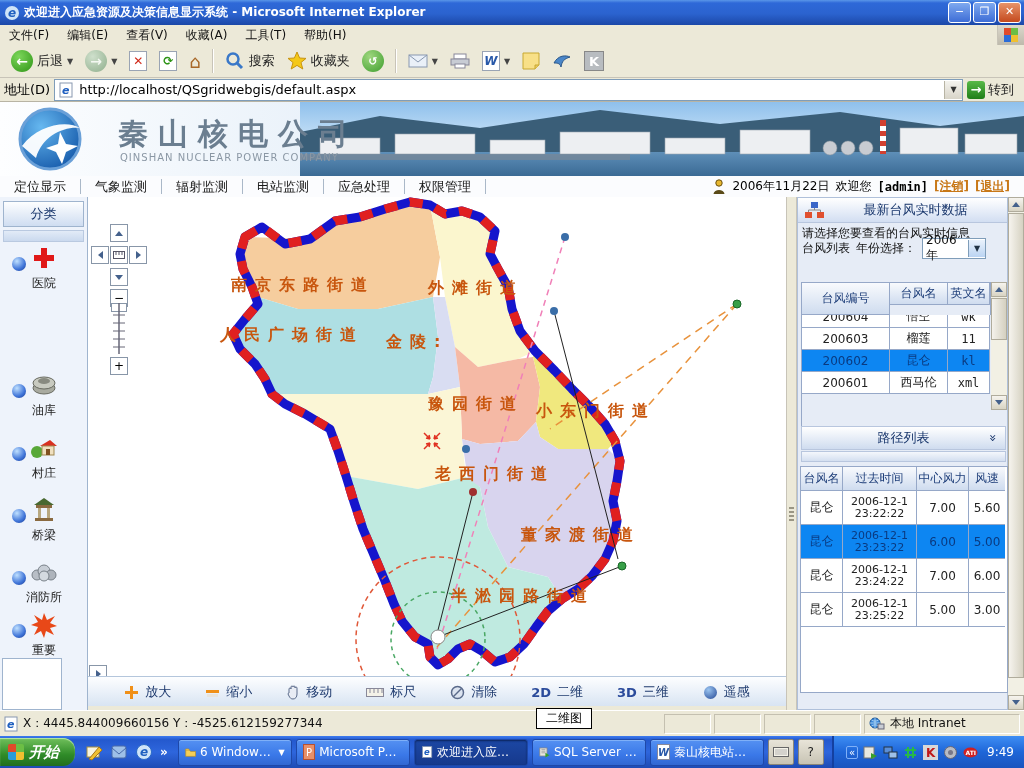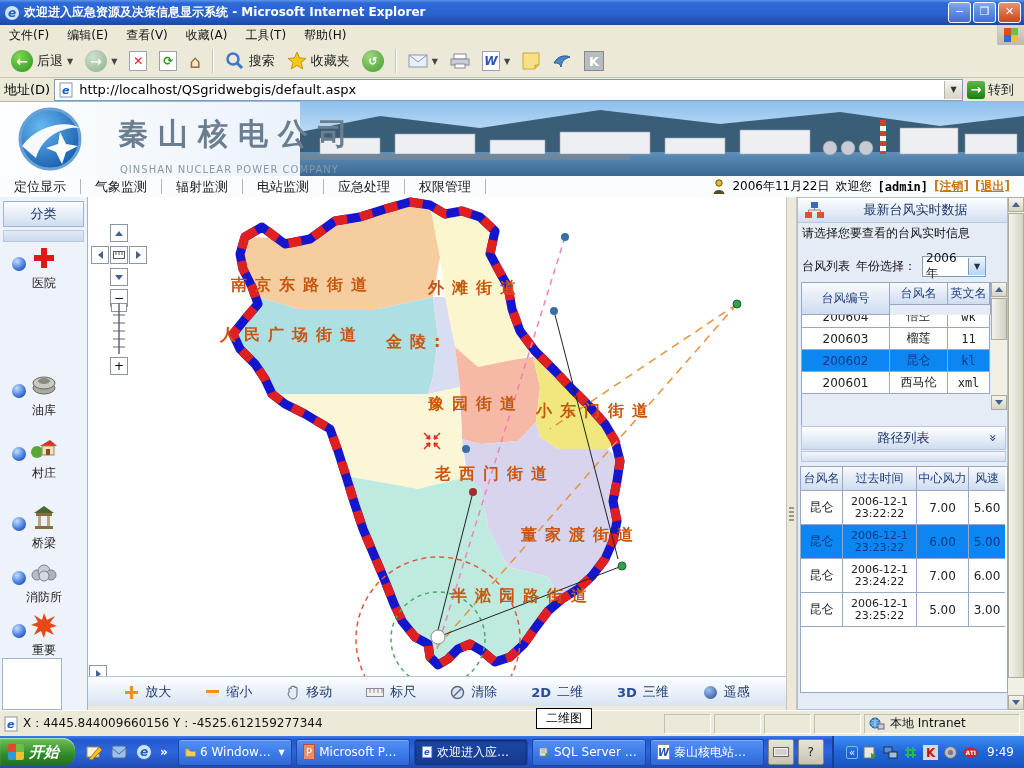--- a/index.html
+++ b/index.html
@@ -42,21 +42,21 @@
   .addrinput{flex:1;height:20px;border:1px solid #7F9DB9;background:#fff;display:flex;align-items:center;}
   .addrinput input{border:0;outline:0;flex:1;font-size:13px;font-family:inherit;height:16px;}
   .addr-dd{width:17px;height:18px;background:linear-gradient(180deg,#F4F3EE,#D8D4C8);
     border-left:1px solid #B8B4A4;text-align:center;font-size:8px;line-height:18px;color:#333;}
   .gobtn{display:flex;align-items:center;gap:3px;font-size:13px;color:#222;padding-right:6px;}
   .goarrow{width:18px;height:18px;background:linear-gradient(180deg,#58B948,#1F7E18);border-radius:3px;
     color:#fff;text-align:center;line-height:18px;font-weight:bold;}
   
   .banner{left:0;top:102px;width:1024px;height:74px;background:linear-gradient(90deg,#FDFEFF,#EAF2FA 30%,#DCE9F5);overflow:hidden;border-bottom:1px solid #9AB0C8;}
   .b-cn{position:absolute;left:118px;top:12px;font-size:30px;letter-spacing:10px;font-weight:bold;color:#6B7E90;}
-  .b-en{position:absolute;left:120px;top:50px;font-size:10px;letter-spacing:1px;color:#8A97A4;margin-top:12px;}
+  .b-en{position:absolute;left:120px;top:50px;font-size:10px;letter-spacing:1px;color:#8A97A4;}
   
   .navrow{left:0;top:176px;width:1024px;height:21px;background:#FBFCFE;border-bottom:1px solid #8FA6C0;display:flex;align-items:center;}
   .navtab{padding:0 14px;font-size:13px;color:#1A1A1A;border-right:1px solid #AAB8C8;height:15px;line-height:15px;}
   .navright{position:absolute;right:14px;top:0;height:21px;display:flex;align-items:center;gap:6px;font-size:12px;}
   .lnk{color:#C87818;text-decoration:underline;font-weight:bold;}
   .userb{font-family:"DejaVu Sans Mono","Liberation Mono",monospace;font-weight:bold;}
   
   .sidebar{left:0;top:197px;width:88px;height:513px;background:#EEF3FB;border-right:1px solid #9FB4CE;box-sizing:border-box;}
   .side-head{margin:4px 3px 0 3px;height:24px;background:linear-gradient(180deg,#FDFEFF,#CFDDF1);
     border:1px solid #9FB4CE;text-align:center;line-height:24px;font-size:13px;color:#17356B;}
@@ -82,21 +82,21 @@
   .vsplit{left:786px;top:197px;width:11px;height:513px;background:#ECE9D8;border-left:1px solid #C8C4B8;border-right:1px solid #C8C4B8;box-sizing:border-box;}
   .grip{position:absolute;left:2px;top:310px;width:5px;height:16px;
     background:repeating-linear-gradient(180deg,#9A9684 0 2px,transparent 2px 4px);}
   
   .panel{left:797px;top:197px;width:211px;height:513px;background:#E6ECF6;box-sizing:border-box;border:1px solid #AFC0DA;padding-left:29px;}
   .p-head{position:absolute;left:0;top:0;width:209px;height:24px;
     background:linear-gradient(180deg,#FFFFFF,#D2DEF2);border-bottom:1px solid #B8C6DE;
     font-size:13px;color:#17356B;display:flex;align-items:center;}
   .p-head .ttl{flex:1;text-align:center;}
   .p-sub{position:absolute;left:4px;top:27px;font-size:12px;color:#111;}
-  .p-ctl{position:absolute;left:4px;top:58px;width:200px;display:flex;align-items:center;gap:6px;font-size:12px;color:#111;}
+  .p-ctl{position:absolute;left:4px;top:40px;width:200px;display:flex;align-items:center;gap:6px;font-size:12px;color:#111;}
   .ysel{width:62px;height:19px;border:1px solid #7F9DB9;background:#fff;display:flex;align-items:center;}
   .ysel .v{flex:1;padding-left:3px;font-size:12px;}
   .ysel .a{width:16px;height:17px;background:linear-gradient(180deg,#EAF2FC,#BBD4F2);border-left:1px solid #7F9DB9;
     font-size:8px;text-align:center;line-height:17px;color:#234;}
   
   .trow{display:flex;}
   .tcell{box-sizing:border-box;border-right:1px solid #96A8C8;border-bottom:1px solid #96A8C8;
     text-align:center;font-size:12px;color:#222;display:flex;align-items:center;justify-content:center;background:#fff;}
   .thc{background:linear-gradient(180deg,#F8FAFD,#CFDCEF);color:#1F3F7A;}
   .sel .tcell{background:#0D86F2;color:#0A3A80;}
@@ -370,21 +370,21 @@
     <div class="side-item" style="top:238px;">
       <span class="sphere"></span>
       <svg class="side-ic" width="28" height="24" viewBox="0 0 28 24">
           <circle cx="7" cy="16" r="6" fill="#58A838"></circle>
           <polygon points="10,10 20,4 27,10" fill="#D83020"></polygon>
           <rect x="12" y="10" width="12" height="9" fill="#F0E0C0" stroke="#A08850"></rect>
           <rect x="16" y="13" width="4" height="6" fill="#805020"></rect>
         </svg>
       <div class="side-label">村庄</div>
     </div>
-    <div class="side-item" style="top:308px;">
+    <div class="side-item" style="top:300px;">
       <span class="sphere"></span>
       <svg class="side-ic" width="26" height="26" viewBox="0 0 26 26">
           <polygon points="13,1 23,8 3,8" fill="#486830"></polygon>
           <rect x="5" y="8" width="16" height="3" fill="#8A6A40"></rect>
           <rect x="7" y="11" width="3" height="10" fill="#B8A880"></rect>
           <rect x="16" y="11" width="3" height="10" fill="#B8A880"></rect>
           <rect x="4" y="21" width="18" height="3" fill="#8A6A40"></rect>
         </svg>
       <div class="side-label">桥梁</div>
     </div>

